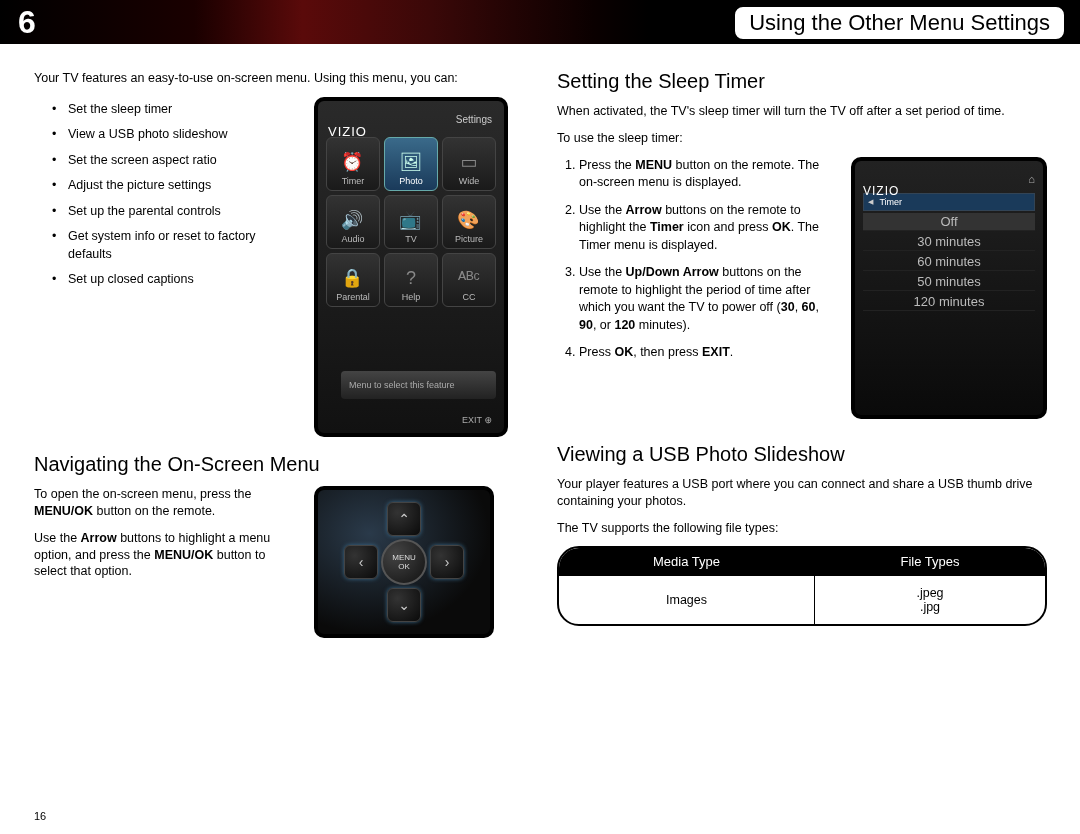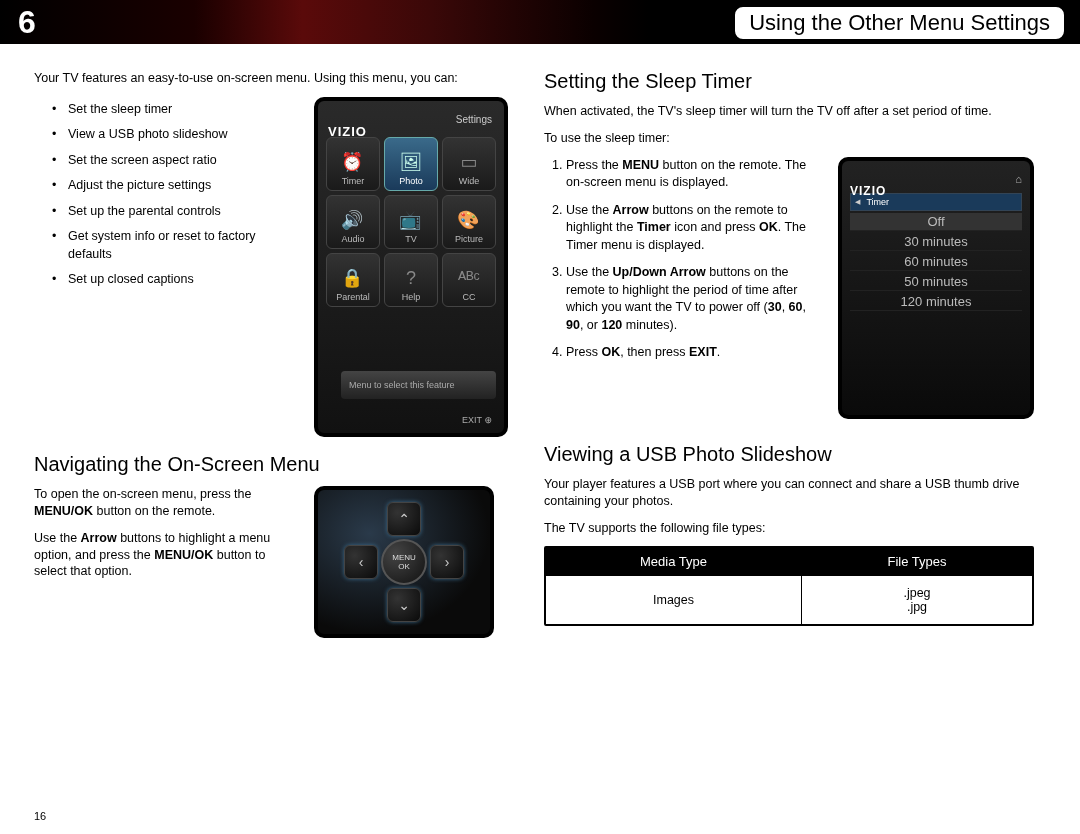--- a/index.html
+++ b/index.html
@@ -35,21 +35,21 @@
     padding: 0 14px;
     display: flex;
     align-items: center;
     font-size: 22px;
     font-weight: 400;
     font-stretch: condensed;
   }
   .page-body {
     display: flex;
     padding: 26px 30px 0 34px;
-    gap: 32px;
+    gap: 45px;
   }
   .col-left { width: 478px; }
   .col-right { width: 490px; }
   p.intro, p.body { font-size: 12.5px; line-height: 1.35; margin-bottom: 10px; }
   .feature-list { list-style: none; margin-left: 34px; margin-top: 4px; }
   .feature-list li { font-size: 12.5px; line-height: 1.4; margin-bottom: 8px; position: relative; }
   .feature-list li::before { content: "•"; position: absolute; left: -16px; }
   .left-row { display: flex; gap: 18px; }
   .left-text { width: 262px; }
   .settings-screenshot {
@@ -57,21 +57,21 @@
     height: 340px;
     background: linear-gradient(180deg, #2a2a2a, #111);
     border: 4px solid #000;
     border-radius: 10px;
     padding: 8px 8px 8px 8px;
     color: #ddd;
     font-size: 10px;
     position: relative;
   }
   .settings-top { display:flex; justify-content:space-between; align-items:center; height:22px; padding:0 4px 0 2px; }
-  .vizio-logo { font-size:13px; font-weight:bold; letter-spacing:1px; color:#fff;margin-top:24px; }
+  .vizio-logo { font-size:13px; font-weight:normal; letter-spacing:1px; color:#fff;margin-top:24px; }
   .settings-label { font-size:10px; color:#ccc; }
   .grid3 { display:grid; grid-template-columns:repeat(3, 1fr); gap:4px; margin-top:6px; }
   .cell {
     background: linear-gradient(180deg,#333,#1a1a1a);
     border:1px solid #444; border-radius:6px;
     height:54px; display:flex; flex-direction:column; align-items:center; justify-content:flex-end;
     padding-bottom:4px; font-size:9px; color:#bbb;
   }
   .cell.sel { background: linear-gradient(180deg,#3a6a8a,#1a3a5a); border-color:#6aa; color:#fff; }
   .cell .ic { font-size:18px; color:#888; margin-bottom:3px; }
@@ -138,21 +138,21 @@
   .timer-header::before { content:"◀"; font-size:7px; margin-right:6px; color:#ccc; }
   .timer-opt { height:18px; font-size:13px; color:#bbb; text-align:center; border-bottom:1px solid #222;
     display:flex; align-items:center; justify-content:center; margin-top:2px; }
   .timer-opt.first { background:#333; }
 
   table.file-types {
     width: 100%;
     border-collapse: separate;
     border-spacing:0;
     border: 2px solid #000;
-    border-radius: 2px;
+    border-radius: 22px;
     overflow:hidden;
     margin-top: 4px; margin-bottom: 12px;
   }
   table.file-types th {
     background:#000; color:#fff; font-weight:normal; font-size:13px; padding:6px 10px; text-align:center;
   }
   table.file-types td {
     font-size:12.5px; padding:10px; text-align:center; border-top:1px solid #000;
   }
   table.file-types th:first-child, table.file-types td:first-child { border-right:1px solid #000; }

